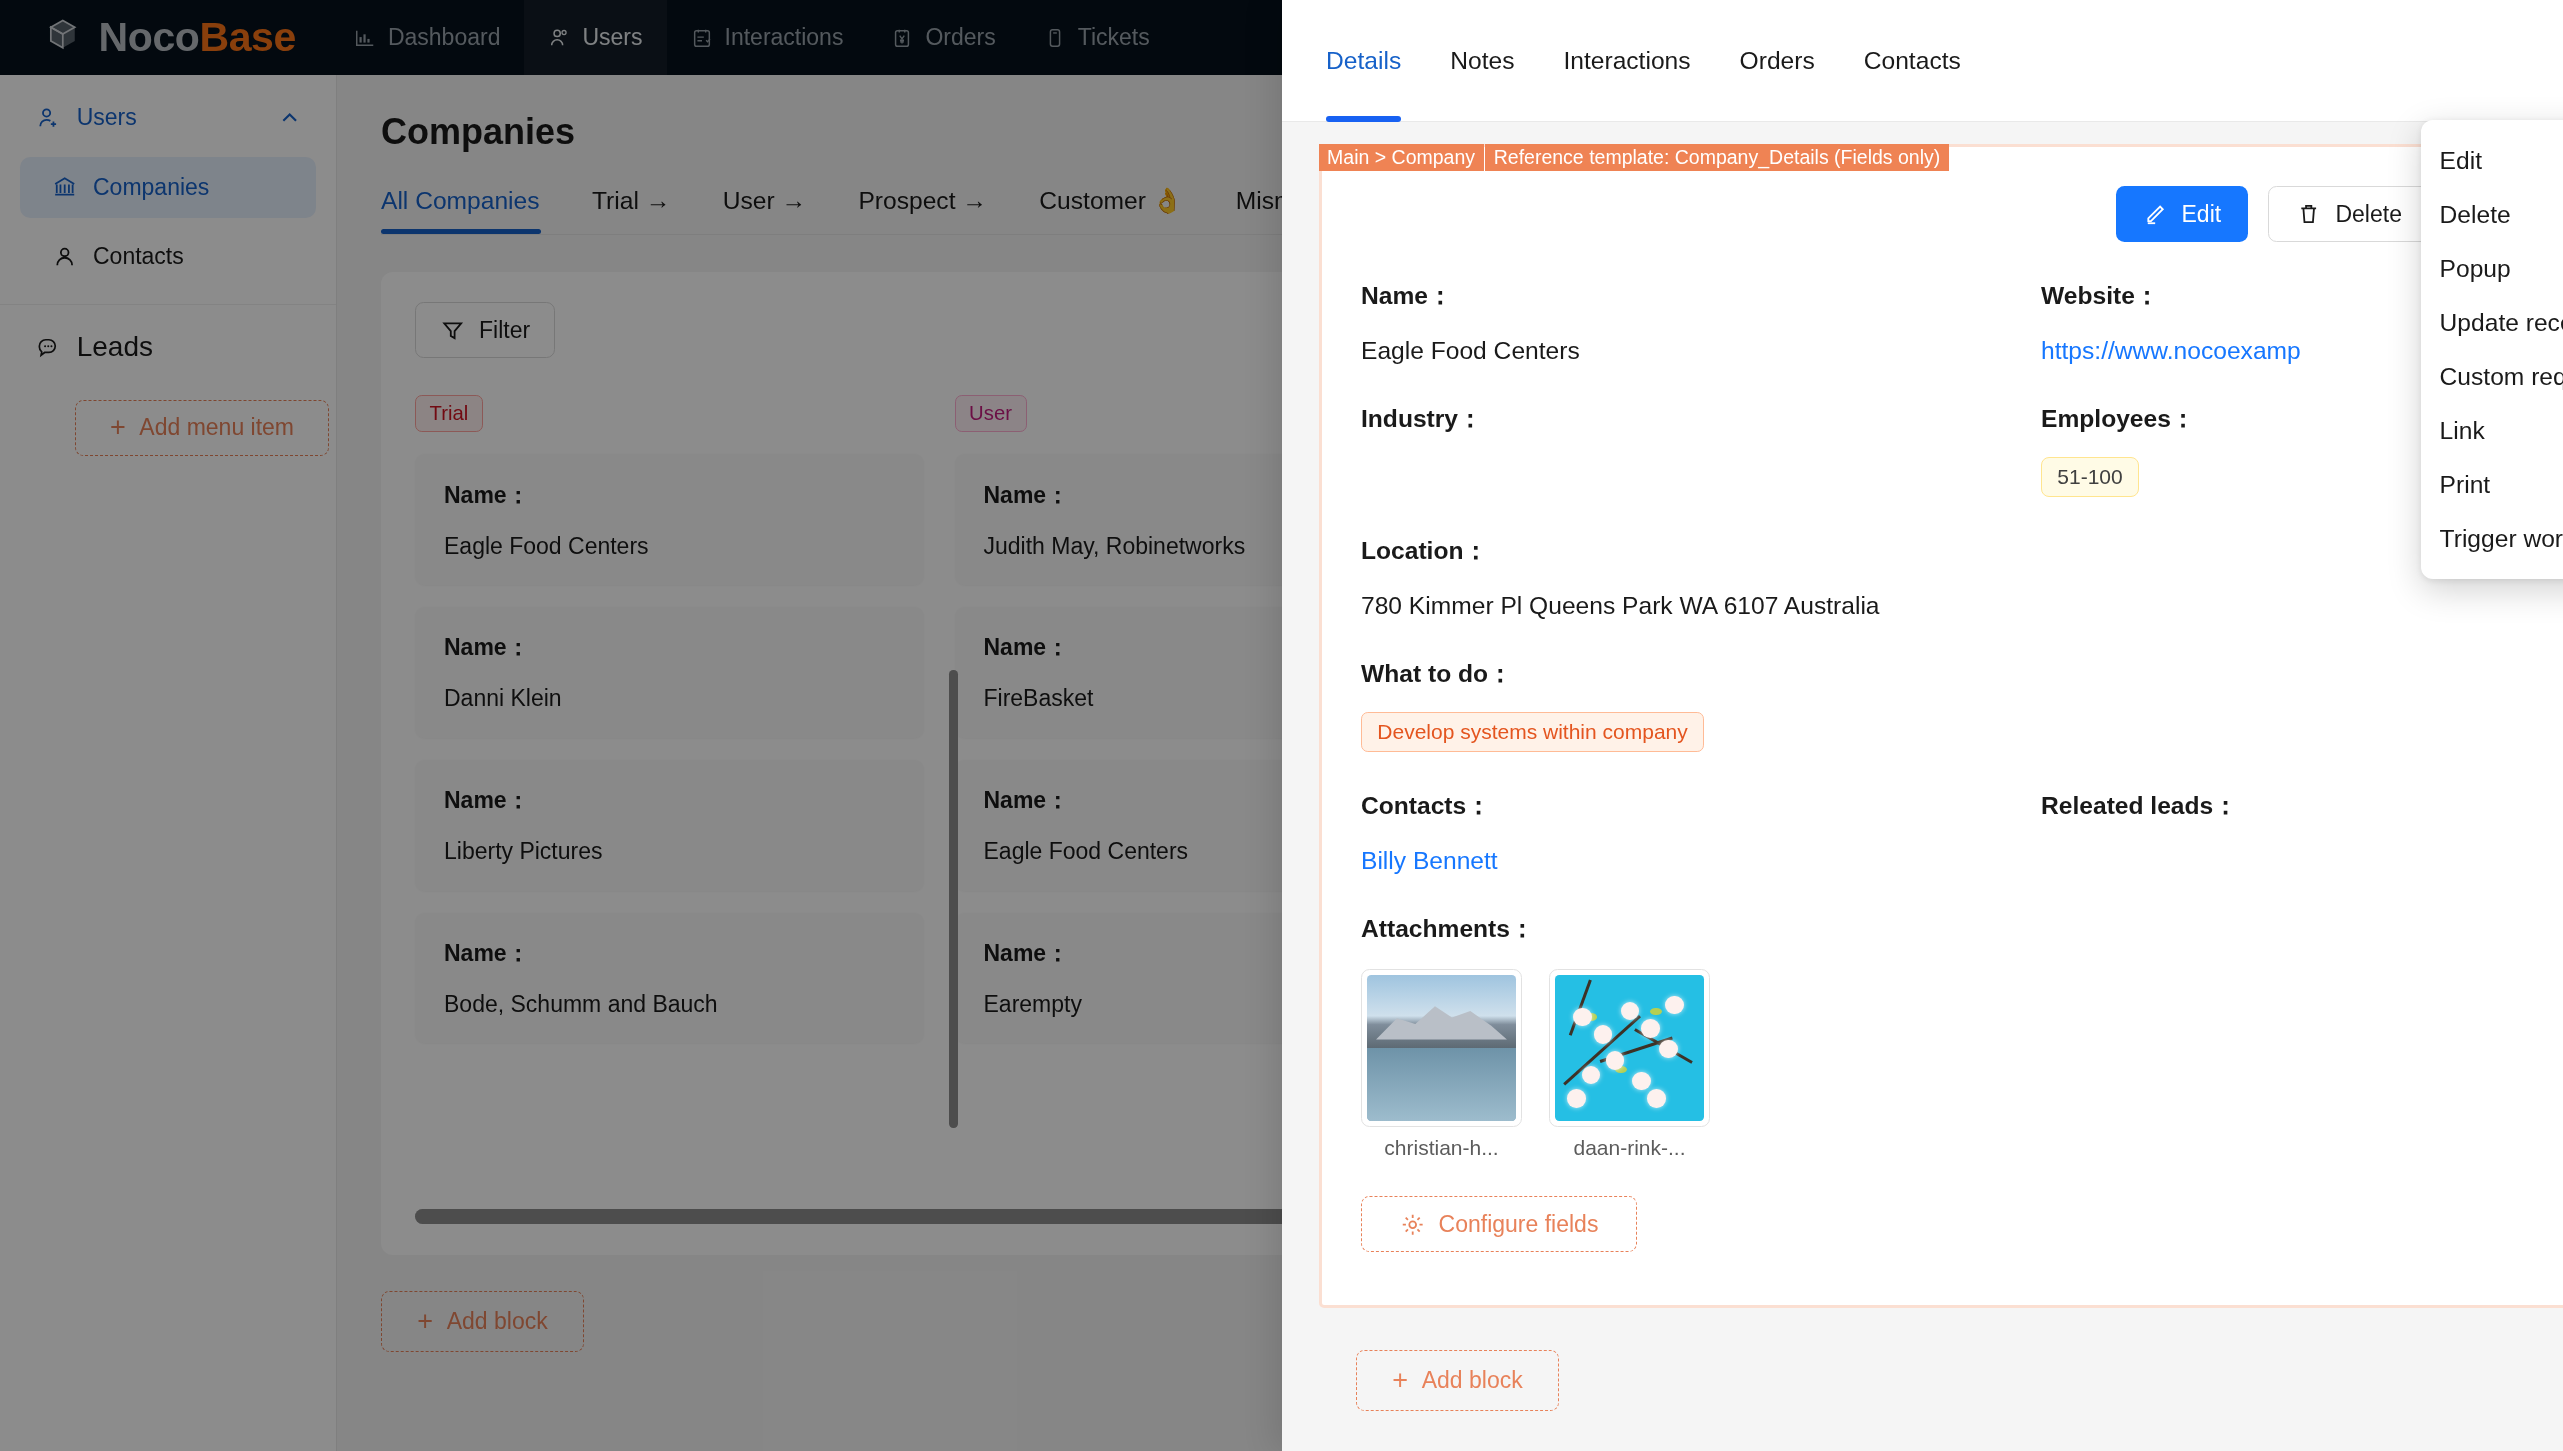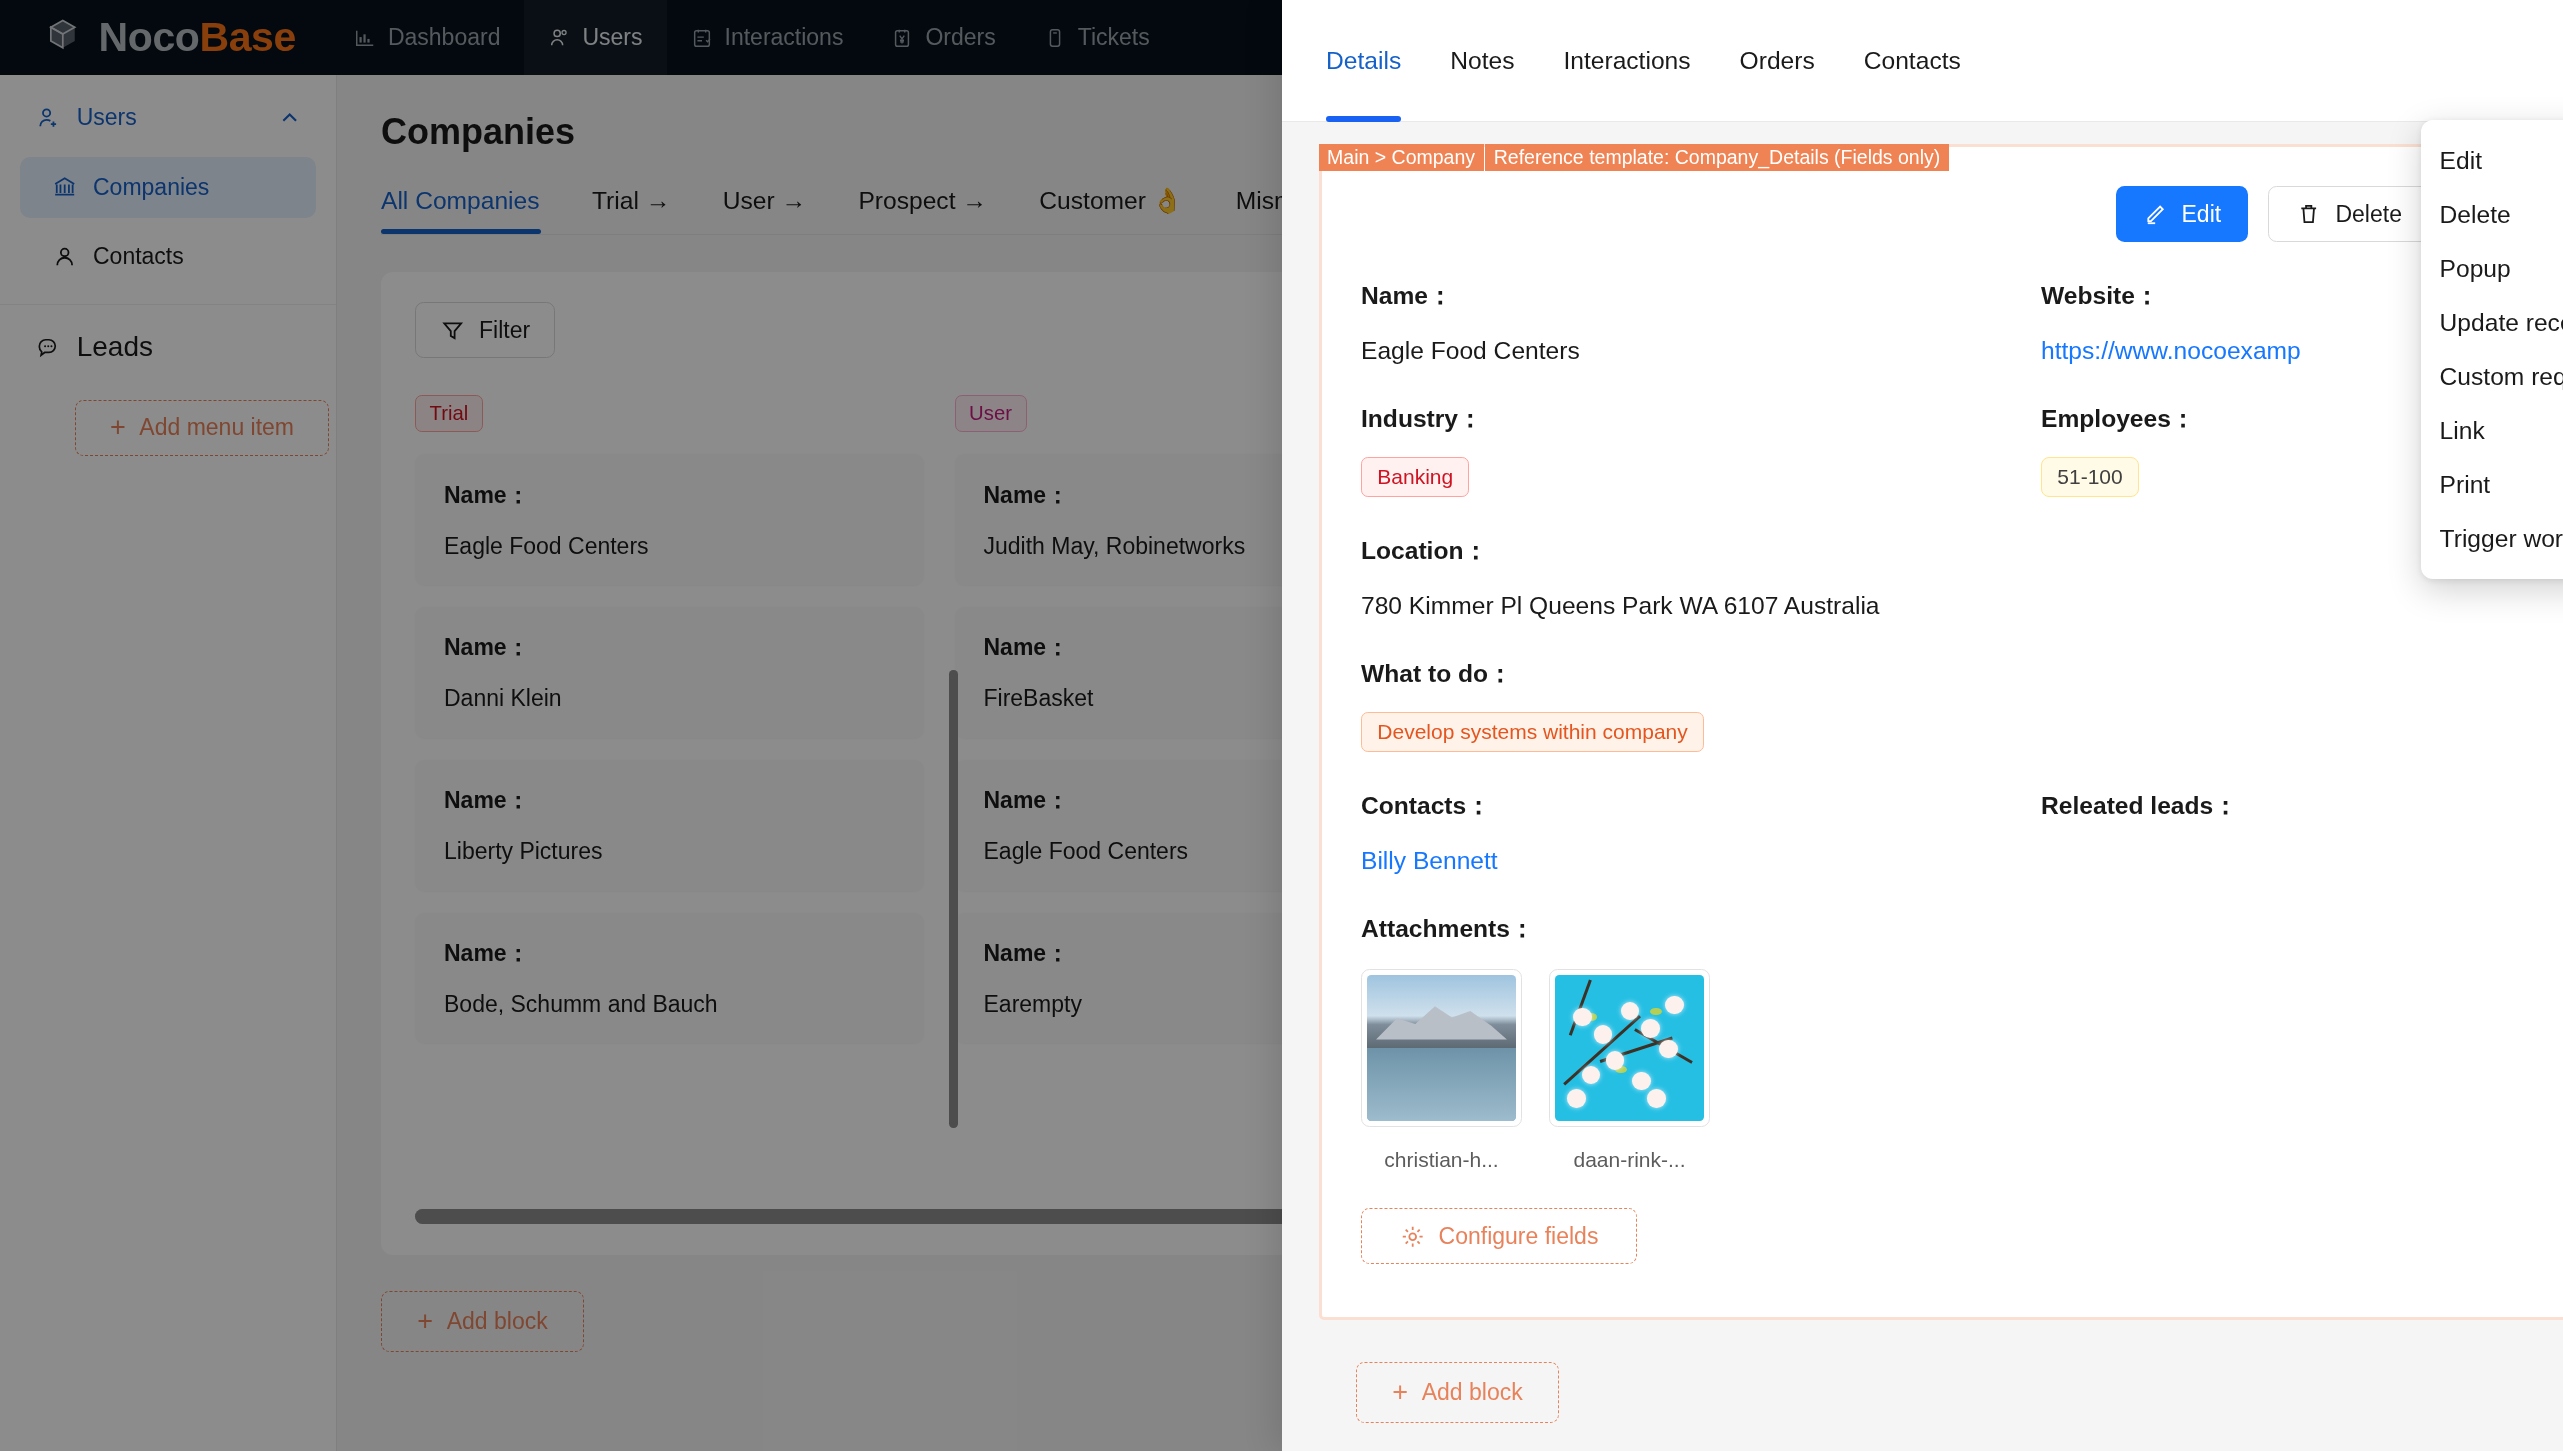--- a/index.html
+++ b/index.html
@@ -187,21 +187,21 @@
   .tag-gold   { color: #404040; background: #fffbe6; border-color: #ffe58f; border-radius: 8px; }
   .tag-orange { color: #e4551f; background: #fff2e8; border-color: #ffbb96; }
 
   .thumbs { display: flex; gap: 27px; margin-top: 24px; }
   .thumb-wrap { width: 161px; }
   .thumb {
     width: 161px; height: 158px; border: 0.8px solid #e2e2e2; border-radius: 8.5px;
     padding: 5.1px; background: #fff; overflow: hidden;
   }
   .thumb .pic { width: 100%; height: 100%; border-radius: 4.2px; overflow: hidden; position: relative; }
-  .thumb-cap { font-size: 21px; color: #5c5c5c; text-align: center; margin-top: 21px; }
+  .thumb-cap { font-size: 21px; color: #5c5c5c; text-align: center; margin-top: 9px; }
 
   
   .pic-mountain { background: linear-gradient(#9fc4df 0%, #cfe0ec 28%, #7f8d9b 34%, #59666f 52%, #4f7f6a 56%, #6f9db5 62%, #8fb3c6 100%); }
   .pic-mountain::before {
     content:""; position:absolute; left:6%; top:16%; width:88%; height:28%;
     background:#b9bfc7;
     clip-path: polygon(0% 100%, 16% 48%, 30% 62%, 45% 18%, 58% 46%, 72% 30%, 88% 66%, 100% 100%);
   }
   .pic-mountain::after {
     content:""; position:absolute; left:0; top:50%; width:100%; height:50%;
@@ -503,21 +503,20 @@
               <div class="flabel">Website：</div>
               <div class="flink">https://www.nocoexamp</div>
             </div>
           </div>
 
           <div class="fspace"></div>
 
           <div class="frow">
             <div class="fcell">
               <div class="flabel">Industry：</div>
-              <div><span class="tagv tag-red">Banking</span></div>
             </div>
             <div class="fcell">
               <div class="flabel">Employees：</div>
               <div><span class="tagv tag-gold">51-100</span></div>
             </div>
           </div>
 
           <div class="fspace"></div>
 
           <div class="frow">

